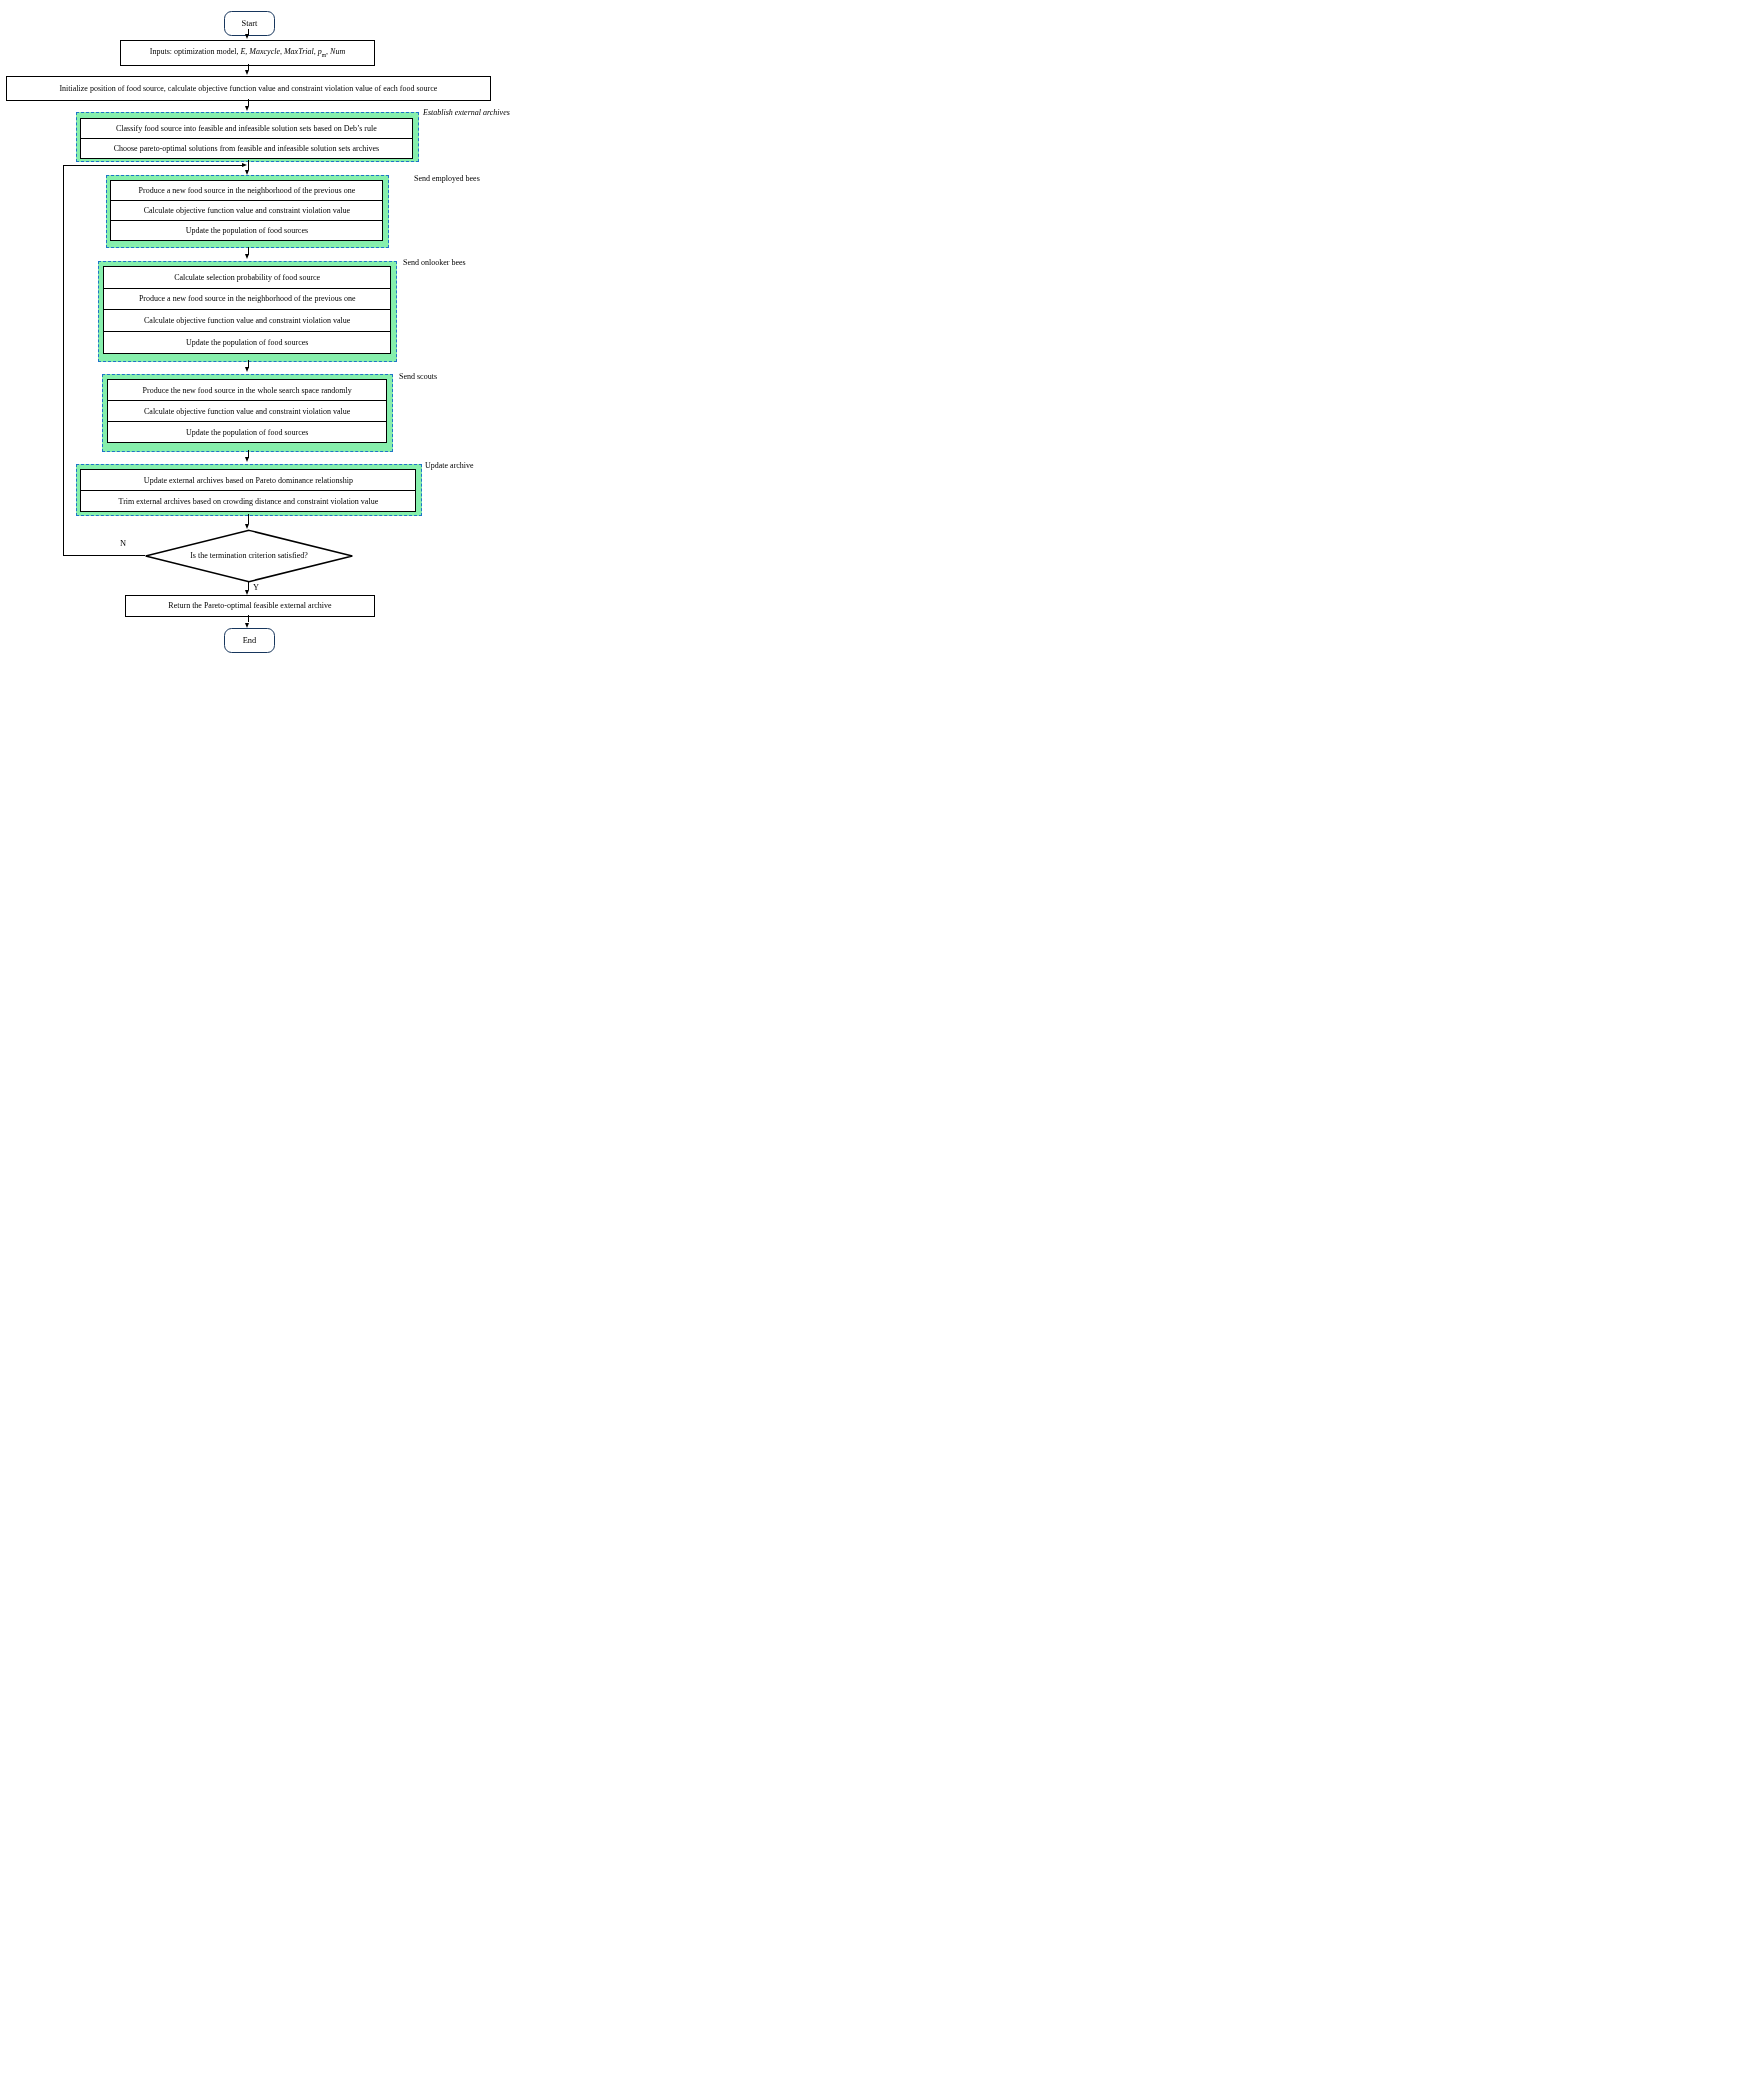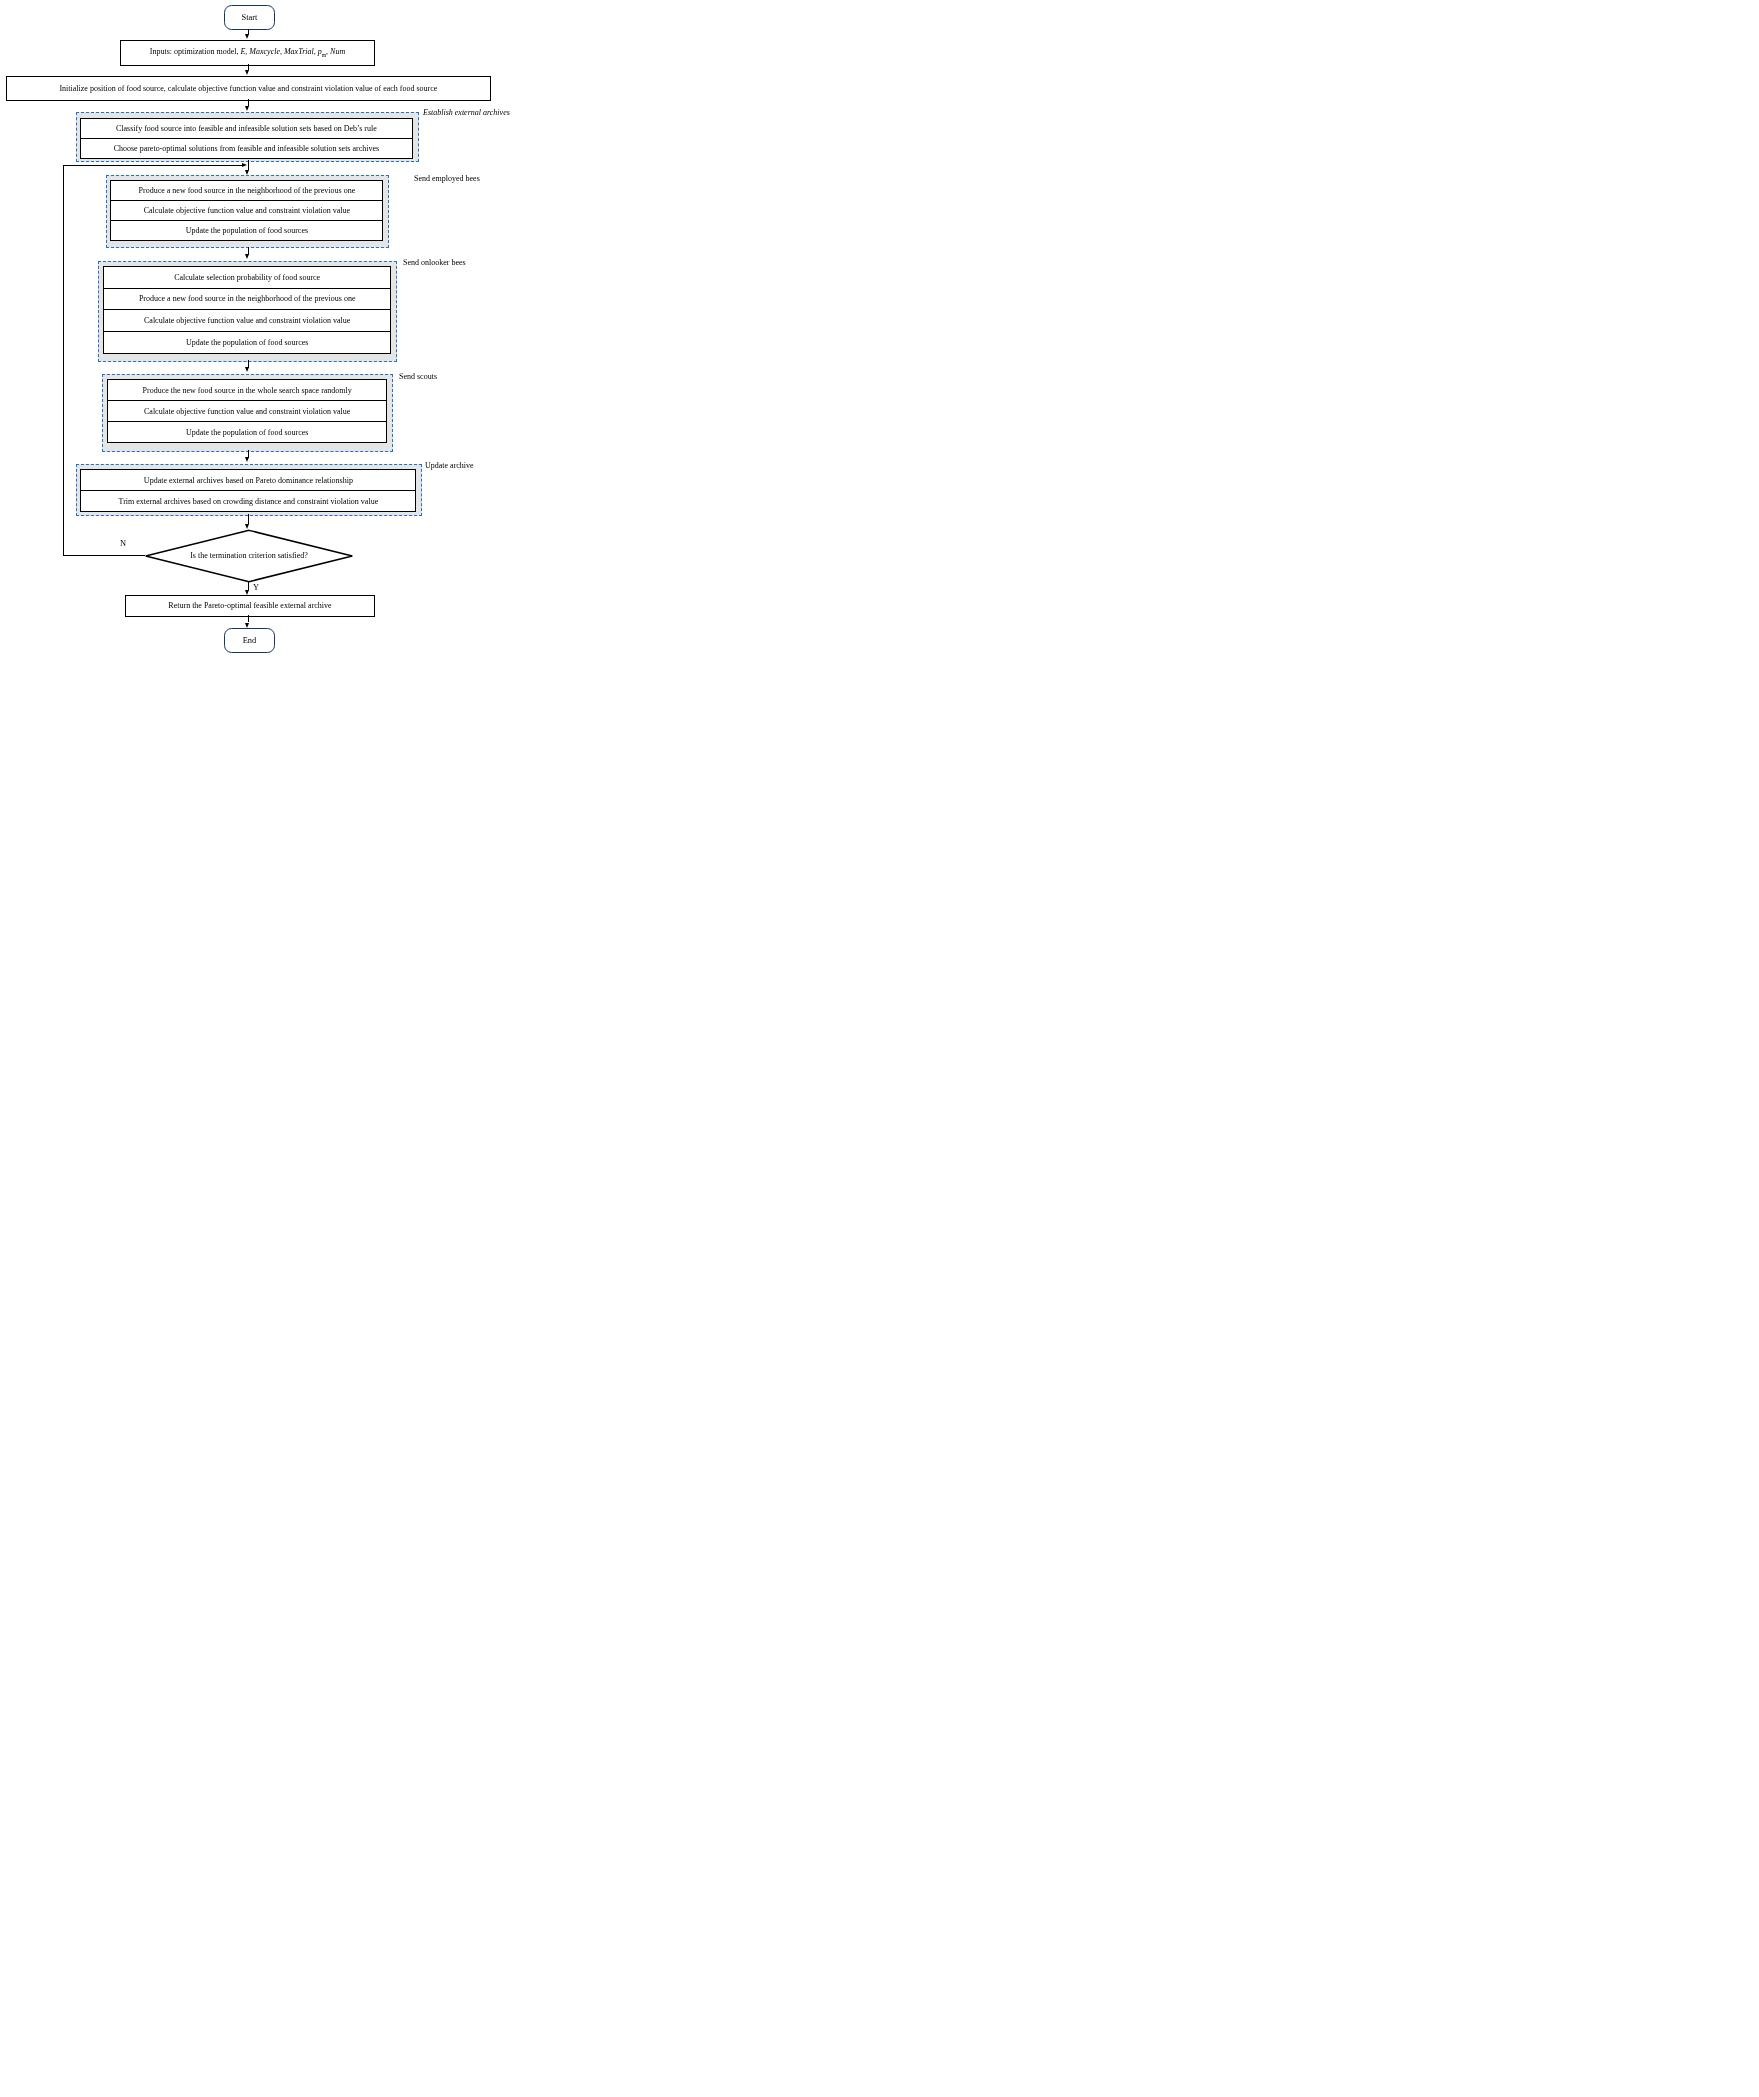--- a/index.html
+++ b/index.html
@@ -19,21 +19,21 @@
     display:flex;align-items:center;justify-content:center;
     font-size:8.4px;
   }
   
   .pbox{
     border:1.3px solid var(--ink);border-top-width:1.7px;border-bottom-width:1.7px;
     background:#fff;display:flex;align-items:center;justify-content:center;
     font-size:8px;text-align:center;line-height:1.15;
   }
   
-  .group{border:1.3px dashed var(--dashed);background:#e5e5e5;}
+  .group{border:1.3px dashed var(--dashed);background:#86efac;}
   .group-label{font-size:8px;white-space:nowrap;}
   
   .steps{
     position:absolute;border:1.3px solid var(--ink);
     border-top-width:1.7px;border-bottom-width:1.7px;background:#fff;
   }
   .step{
     display:flex;align-items:center;justify-content:center;
     font-size:8px;text-align:center;line-height:1.15;padding:0 3.4px;
   }
@@ -56,21 +56,21 @@
     position:absolute;display:flex;align-items:center;justify-content:center;
     font-size:8px;text-align:center;
   }
   sub{font-size:0.7em;}
 </style>
 </head>
 <body>
 
 <div id="canvas">
 
-  <div class="terminal abs" style="left:224px;top:5px;width:49px;height:22.7px;">Start</div>
+  <div class="terminal abs" style="left:224px;top:11px;width:49px;height:22.7px;">Start</div>
 
   <div>
     <div class="vline" style="left:248px;top:29px;height:5.5px;"></div>
     <div class="head-down" style="left:245px;top:34px;"></div>
   </div>
 
   <div class="pbox abs" style="left:120px;top:40px;width:253px;height:24px;">
       <span><span>Inputs: optimization model, </span><span style="font-style: italic;">E</span><span>, </span><span style="font-style: italic;">Maxcycle</span><span>, </span><span style="font-style: italic; text-align: right;">MaxTrial</span><span>, </span><span style="font-style: italic;">p</span><sub>m</sub><span>, </span><span style="font-style: italic; margin-top: 12px;">Num</span></span>
     </div>
 

